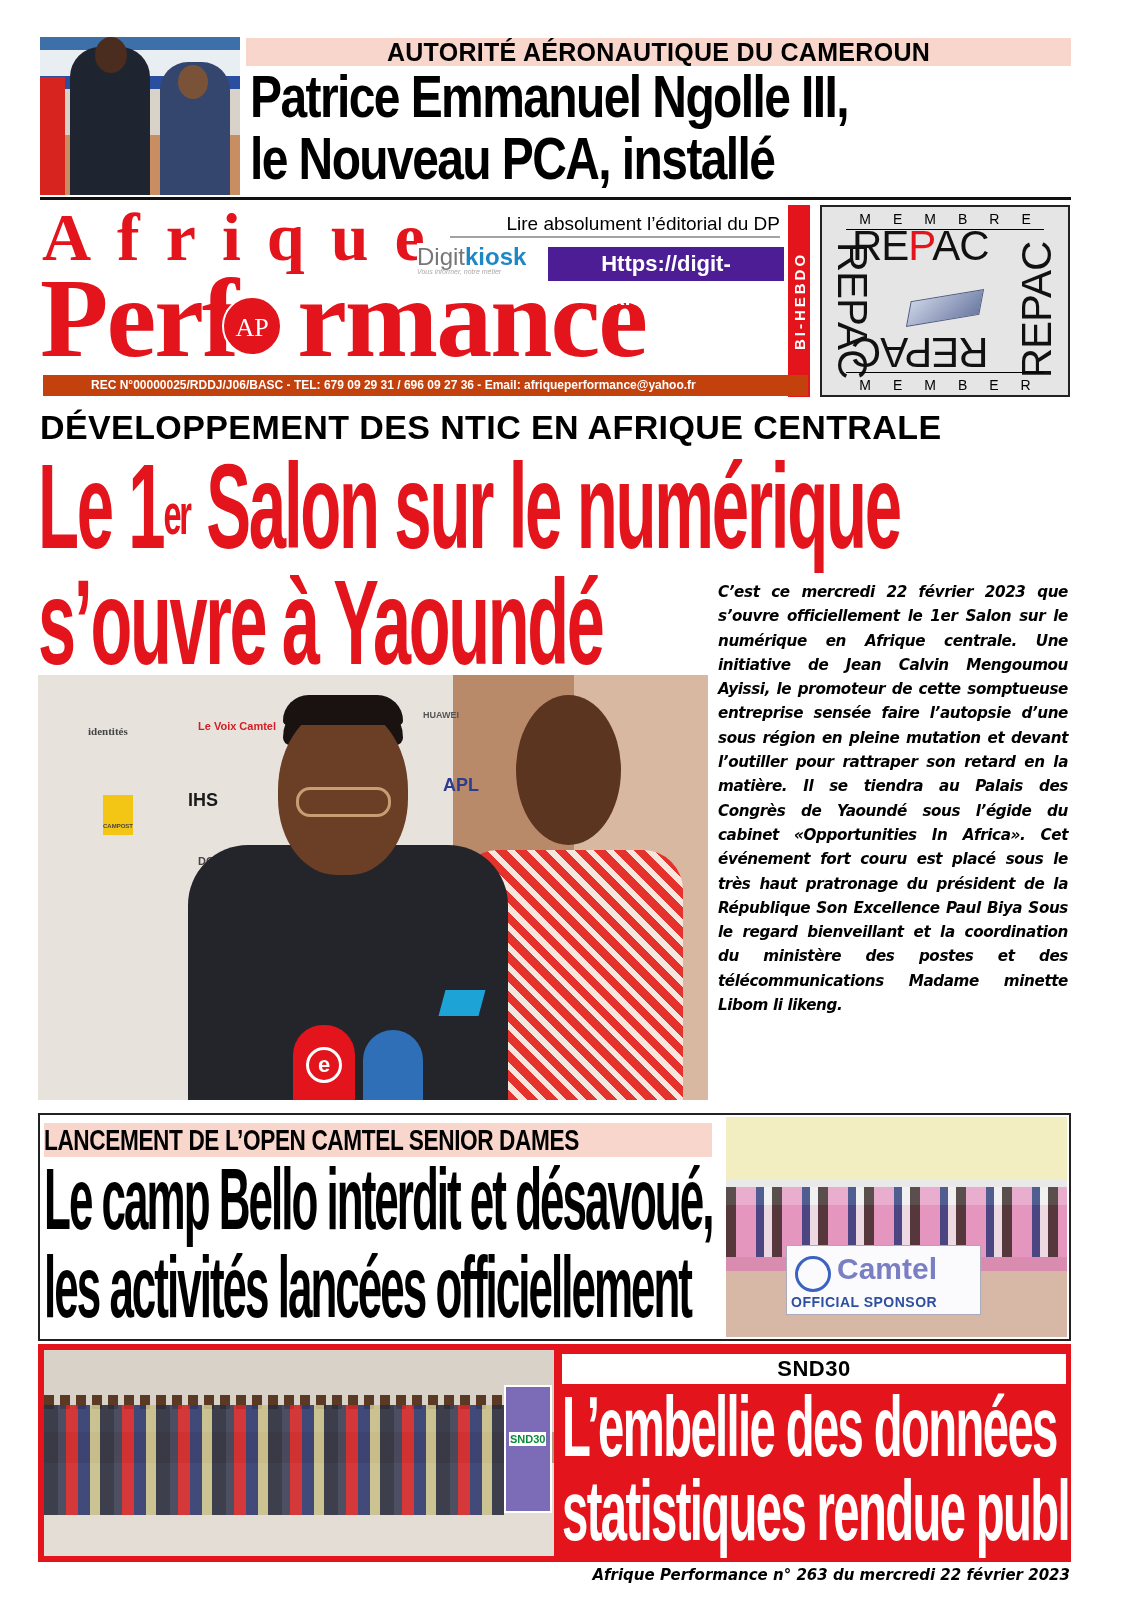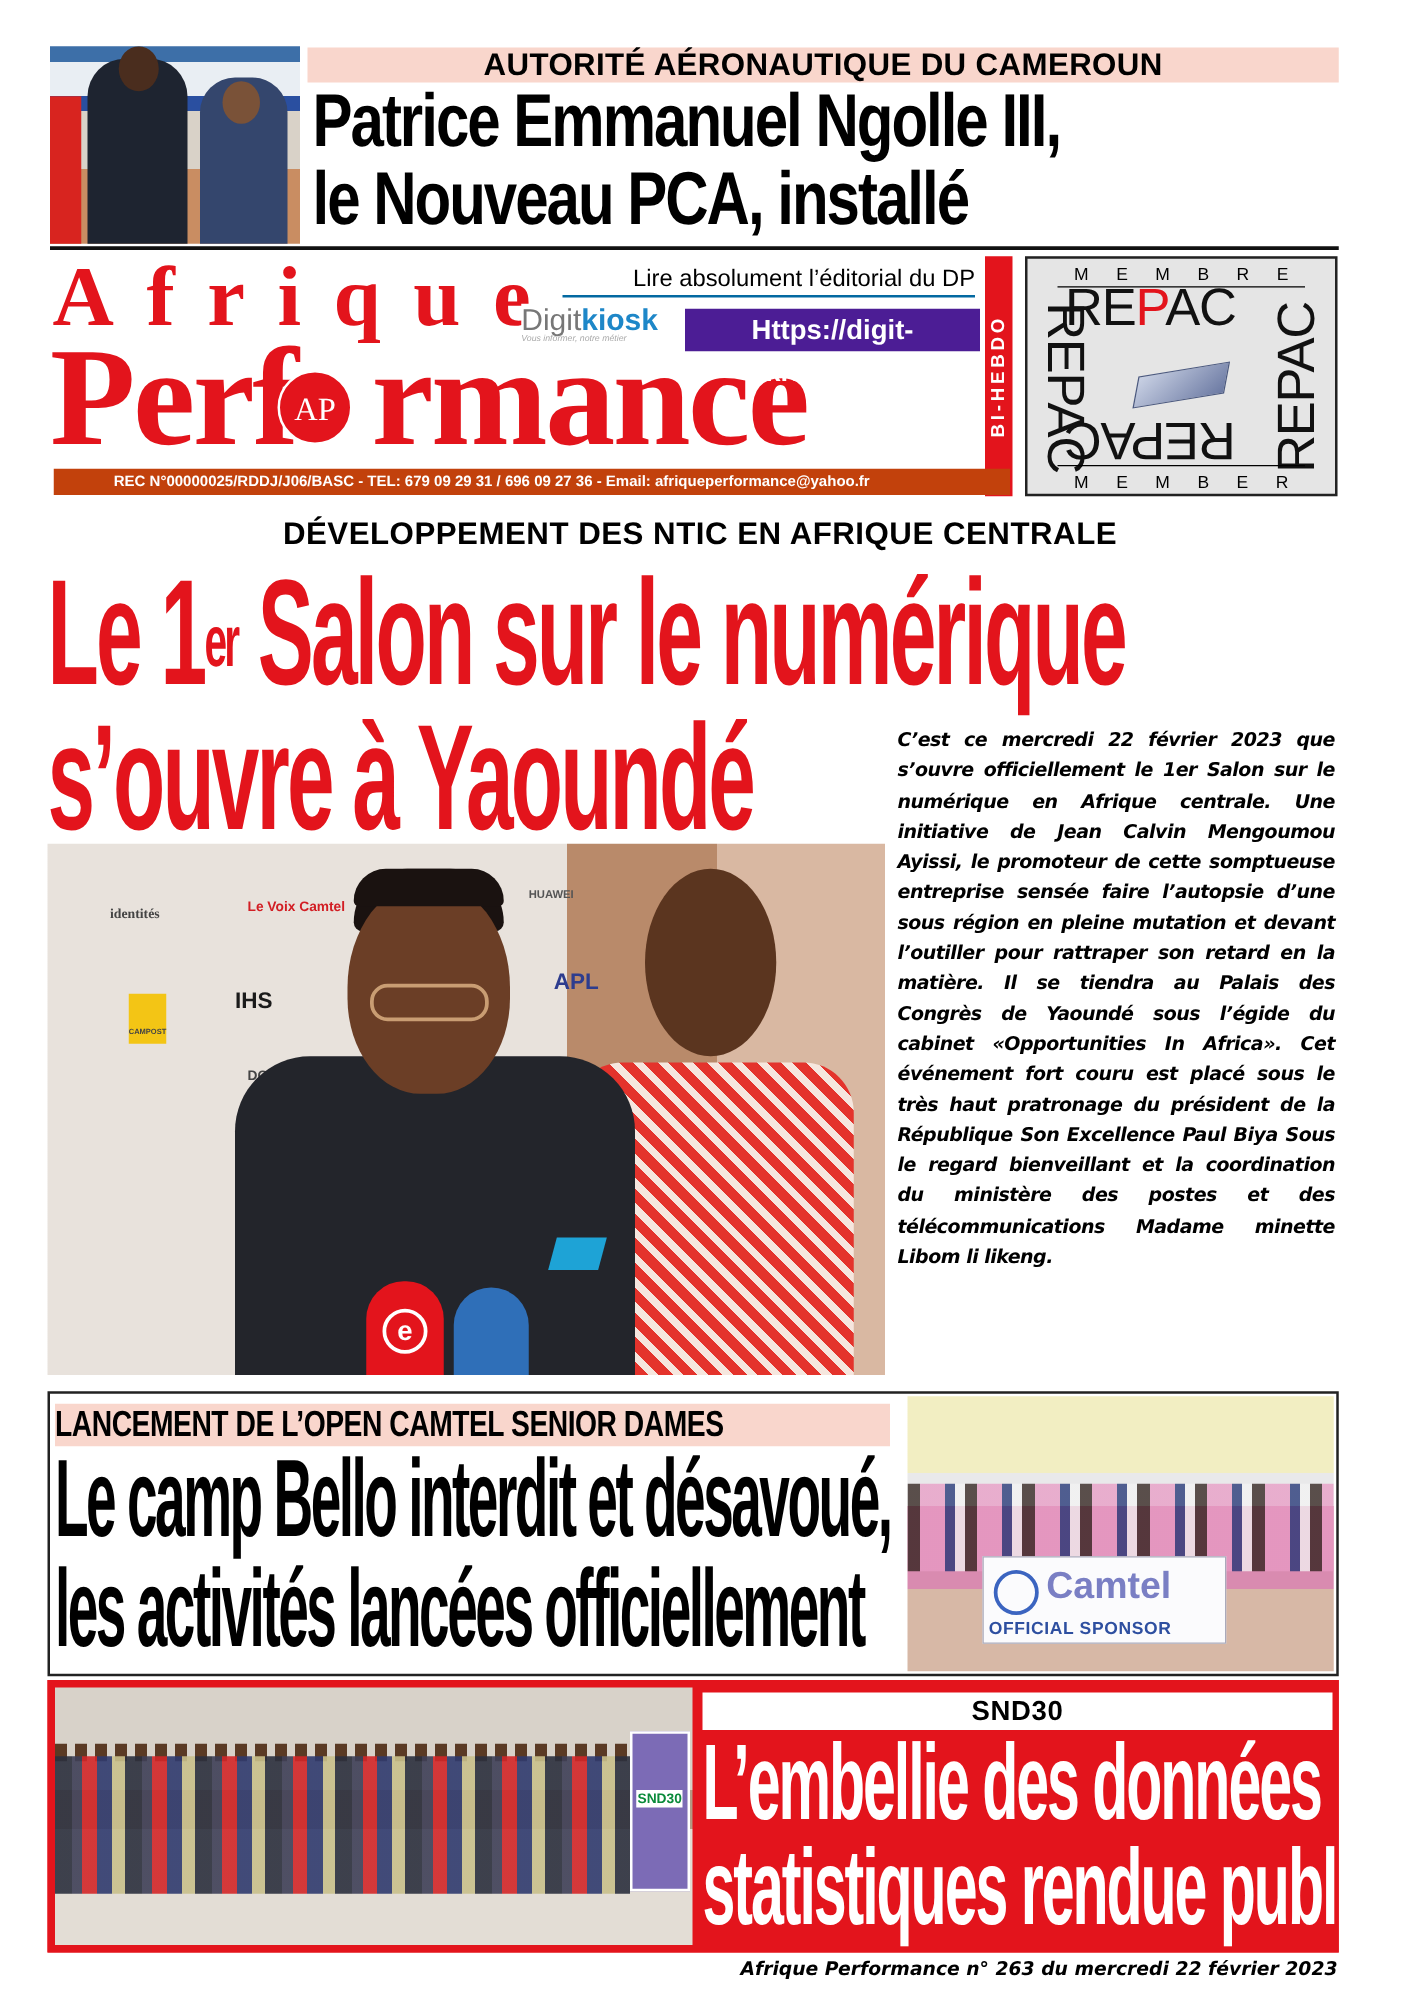--- a/index.html
+++ b/index.html
@@ -23,42 +23,42 @@
   .top-head .line { font-size: 60px; line-height: 62px; font-weight: 700; letter-spacing: -2px; transform: scaleX(0.8); transform-origin: left; white-space: nowrap; }
   .rule-top { left: 40px; top: 197px; width: 1031px; height: 3px; background: #111; }
 
   
   .mast-afrique { left: 42px; top: 200px; font-family: "Liberation Serif", serif; font-size: 68px; color: #e3141c; letter-spacing: 26px; font-weight: 700; line-height: 74px; text-align: right; }
   .mast-perf { left: 40px; top: 262px; font-family: "Liberation Serif", serif; font-size: 112px; color: #e3141c; font-weight: 700; line-height: 112px; letter-spacing: -2px; }
   .ap-badge { left: 222px; top: 296px; width: 60px; height: 60px; border-radius: 50%; background: #e3141c; color: #ffffff; font-family: "Liberation Serif", serif; font-size: 26px; text-align: center; line-height: 60px; border: 2px solid #fff; }
   .mast-bar { left: 43px; top: 375px; width: 765px; height: 21px; background: #c2410c; color: #fff; font-size: 12px; font-weight: 700; line-height: 21px; padding-left: 48px; white-space: nowrap; overflow: hidden; }
   .bihebdo { left: 788px; top: 205px; width: 22px; height: 192px; background: #e3141c; color: #fff; }
   .bihebdo span { position: absolute; left: 50%; top: 50%; transform: translate(-50%,-50%) rotate(-90deg); font-size: 15px; font-weight: 700; letter-spacing: 3px; white-space: nowrap; }
-  .lire { left: 450px; top: 212px; width: 330px; text-align: right; font-size: 19px; font-weight: 400; border-bottom: 2px solid #0369a1; line-height: 24px; }
+  .lire { left: 450px; top: 212px; width: 330px; text-align: right; font-size: 19px; font-weight: 400; border-bottom: 2px solid #a3a3a3; line-height: 24px; }
   .digit-logo { left: 417px; top: 243px; width: 130px; height: 42px; background: #fff; }
   .digit-logo .d1 { font-size: 24px; color: #777; font-weight: 400; }
   .digit-logo .d2 { font-size: 24px; color: #1e87c8; font-weight: 700; }
   .digit-logo .tag { display: block; font-size: 7px; color: #aaa; font-style: italic; margin-top: -3px; }
   .digit-url { left: 548px; top: 247px; width: 236px; height: 34px; background: #4c1d95; color: #fff; font-size: 22px; font-weight: 700; line-height: 34px; text-align: center; }
 
   .repac { left: 820px; top: 205px; width: 250px; height: 192px; border: 2px solid #222; background: #e5e5e5; }
   .repac .mem { position: absolute; left: 0; right: 0; text-align: center; font-size: 14px; letter-spacing: 22px; padding-left: 22px; }
   .repac .mem.top { top: 4px; }
   .repac .mem.bot { bottom: 2px; }
   .repac .hline { position: absolute; left: 24px; right: 24px; height: 1px; background: #000; }
   .repac .w { position: absolute; font-size: 42px; font-weight: 400; letter-spacing: -1px; color: #111; line-height: 42px; }
   .repac .w.t { left: 30px; top: 18px; }
   .repac .w.t b { color: #e3141c; font-weight: 400; }
   .repac .w.l { left: -38px; top: 82px; transform: rotate(90deg); }
   .repac .w.r { right: -38px; top: 82px; transform: rotate(-90deg); }
   .repac .w.b { left: 30px; top: 124px; transform: rotate(180deg); }
   .repac .paper { position: absolute; left: 88px; top: 88px; width: 70px; height: 26px; background: linear-gradient(135deg,#c9d1e4,#6c7aa3); transform: skewX(-20deg) rotate(-10deg); border: 1px solid #4c5a80; }
 
   
-  .kicker-main { left: 40px; top: 407px; width: 1040px; text-align: center; font-size: 25px; font-weight: 700; line-height: 40px; letter-spacing: 0.4px; }
+  .kicker-main { left: 40px; top: 407px; width: 1040px; font-size: 34px; font-weight: 700; line-height: 40px; letter-spacing: 0.4px; }
   .main-head { left: 38px; top: 446px; color: #e3141c; font-weight: 700; white-space: nowrap; }
   .main-head .l1 { font-size: 120px; line-height: 120px; letter-spacing: -4px; transform: scaleX(0.56); transform-origin: left top; display: block; }
   .main-head .l1 sup { font-size: 58px; vertical-align: top; position: relative; top: 8px; }
   .main-head .l2 { font-size: 120px; line-height: 112px; letter-spacing: -4px; transform: scaleX(0.57); transform-origin: left top; display: block; }
 
   .main-photo { left: 38px; top: 675px; width: 670px; height: 425px; background: linear-gradient(90deg,#e8e2dc 0 62%, #b98a6a 62% 80%, #d9b8a2 80%); overflow: hidden; }
   .main-photo .logo { position: absolute; font-size: 11px; font-weight: 700; color: #444; }
   .main-photo .man1 { position: absolute; left: 150px; top: 170px; width: 320px; height: 260px; background: #23252b; border-radius: 60px 60px 0 0; }
   .main-photo .face1 { position: absolute; left: 240px; top: 30px; width: 130px; height: 170px; background: #6b3e26; border-radius: 50% 50% 45% 45%; }
   .main-photo .hair1 { position: absolute; left: 245px; top: 20px; width: 120px; height: 50px; background: #1a1210; border-radius: 60px 60px 10px 10px; }

